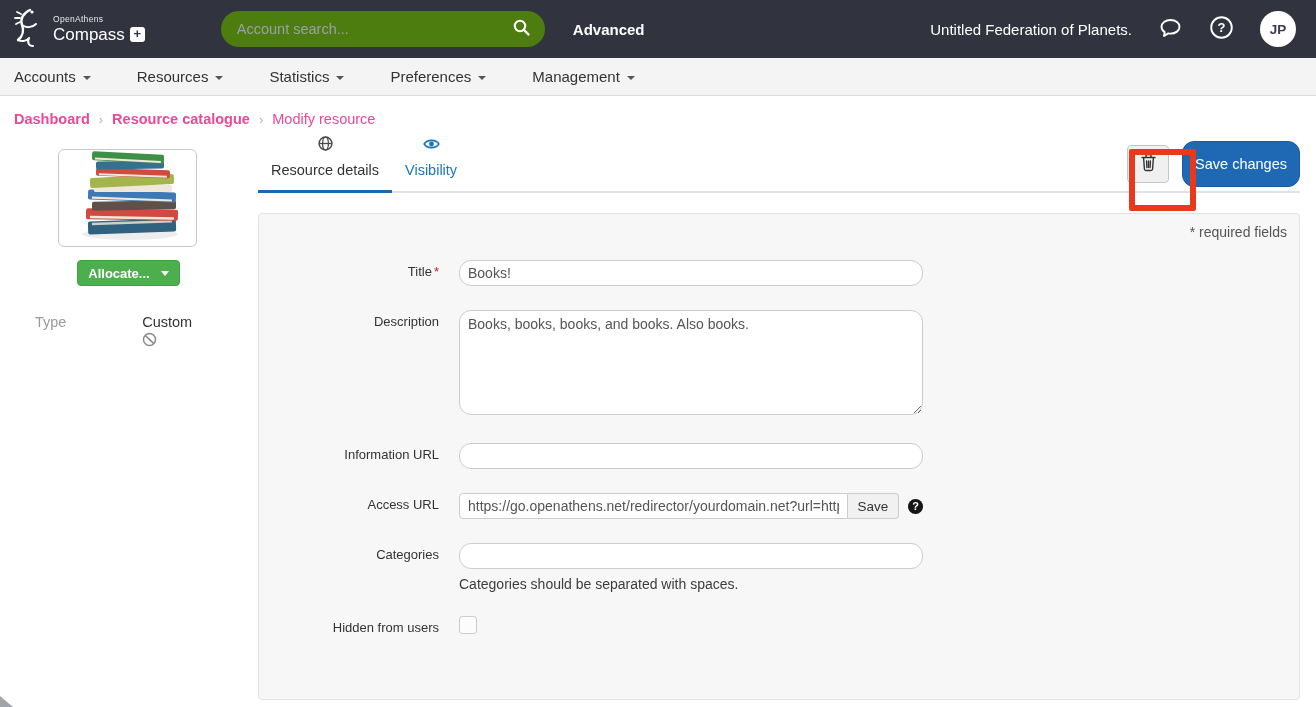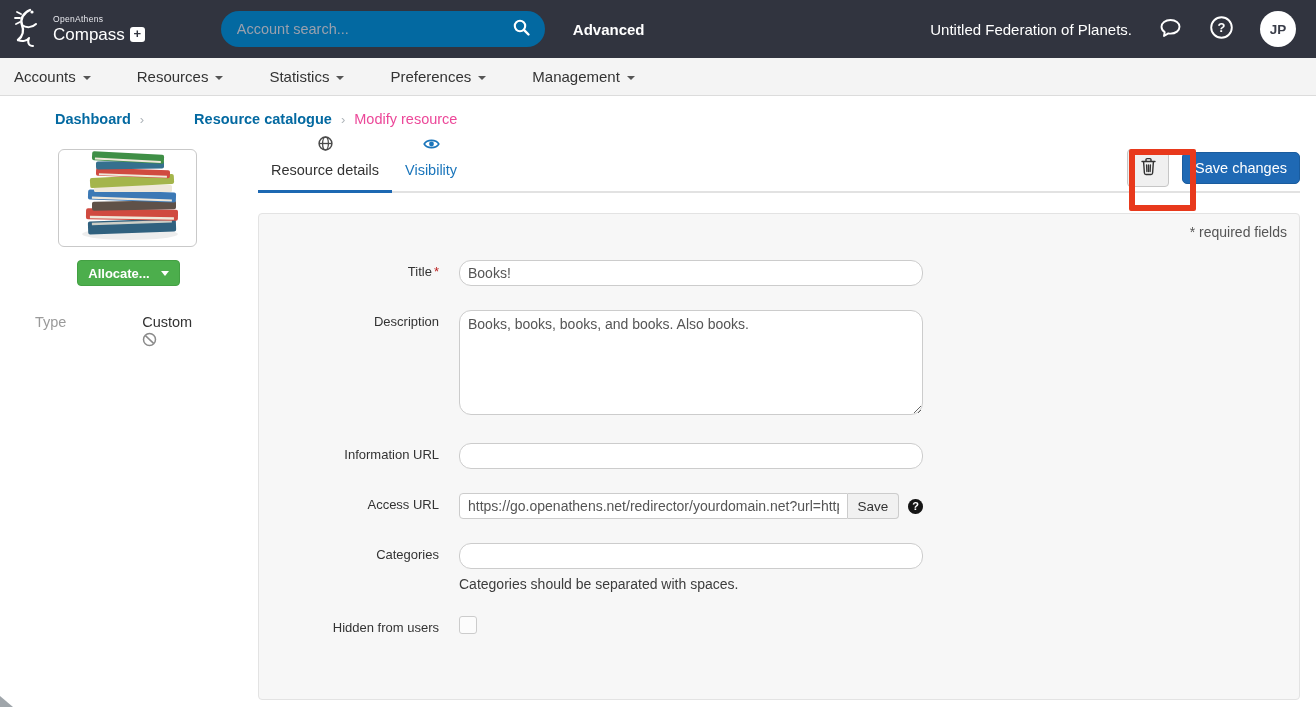--- a/index.html
+++ b/index.html
@@ -6,38 +6,38 @@
   body { font-family: "Liberation Sans", sans-serif; background: #fff; }
   .page { position: relative; width: 1316px; height: 707px; background: #fff; overflow: hidden; }
 
   
   .topbar { height: 58px; background: #31343f; display: flex; align-items: center; padding: 0 20px 0 12px; color: #fff; }
   .brand { display: flex; align-items: center; gap: 7px; cursor: pointer; }
   .brand-text { line-height: 1; }
   .brand-top { font-size: 8.5px; color: #e8e9ee; letter-spacing: .3px; margin-bottom: 2px; }
   .brand-bottom { font-size: 17px; color: #fff; display: flex; align-items: center; gap: 5px; font-weight: 400; }
   .plus-badge { width: 15px; height: 15px; background: #fff; border-radius: 3px; color: #31343f; font-weight: 700; font-size: 13px; line-height: 14px; text-align: center; display: inline-block; }
-  .search-pill { margin-left: 76px; width: 324px; height: 36px; background: #0369a1; border-radius: 18px; display: flex; align-items: center; padding: 0 12px 0 16px; }
+  .search-pill { margin-left: 76px; width: 324px; height: 36px; background: #4d7c0f; border-radius: 18px; display: flex; align-items: center; padding: 0 12px 0 16px; }
   .search-pill input { flex: 1; background: transparent; border: none; outline: none; color: #d7dae2; font-size: 14.5px; font-family: "Liberation Sans", sans-serif; }
   .search-pill input::placeholder { color: #9aa0ad; }
   .search-btn { background: transparent; border: none; cursor: pointer; display: flex; align-items: center; padding: 2px; }
   .advanced { margin-left: 28px; font-size: 15px; font-weight: 700; color: #fff; cursor: pointer; }
   .top-right { margin-left: auto; display: flex; align-items: center; gap: 26px; }
   .org-name { font-size: 15px; color: #fff; }
   .icon-btn { background: transparent; border: none; cursor: pointer; display: flex; align-items: center; }
   .avatar { width: 36px; height: 36px; border-radius: 50%; background: #fff; color: #3a3d49; font-size: 13.5px; font-weight: 700; display: flex; align-items: center; justify-content: center; cursor: pointer; }
 
   
   .menubar { height: 38px; background: #f4f4f4; border-bottom: 1px solid #dcdcdc; display: flex; align-items: center; padding: 0 14px; gap: 46px; }
   .menu-item { display: flex; align-items: center; gap: 7px; font-size: 15px; color: #333; cursor: pointer; }
   .caret-down { width: 0; height: 0; border-left: 4px solid transparent; border-right: 4px solid transparent; border-top: 4px solid #555; display: inline-block; margin-top: 2px; }
 
   
   .breadcrumb { padding: 15px 14px 14px; display: flex; align-items: center; gap: 9px; font-size: 14.5px; }
-  .crumb-link { color: #0369a1; text-decoration: none; cursor: pointer; font-weight: 600; margin-left: 41px; }
+  .crumb-link { color: #ec4899; text-decoration: none; cursor: pointer; font-weight: 600; }
   .crumb-sep { color: #aeb4b9; font-size: 13px; }
   .crumb-current { color: #ec4899; }
 
   
   .content { display: flex; padding: 0 16px 0 14px; }
   .left-col { width: 244px; flex: none; }
   .thumb-box { width: 139px; height: 98px; margin: 8px 0 0 44px; background: #fff; border: 1px solid #c9c9c9; border-radius: 6px; display: flex; align-items: center; justify-content: center; overflow: hidden; }
   .allocate-btn { margin: 13px 0 0 63px; width: 103px; height: 26px; background: #4cae4c; border: 1px solid #43a043; border-radius: 4px; color: #fff; font-size: 13px; font-weight: 700; font-family: "Liberation Sans", sans-serif; display: flex; align-items: center; justify-content: center; gap: 11px; cursor: pointer; }
   .caret-down-white { width: 0; height: 0; border-left: 4.5px solid transparent; border-right: 4.5px solid transparent; border-top: 5px solid #fff; display: inline-block; }
   .type-block { margin: 28px 0 0 21px; display: grid; grid-template-columns: auto auto; column-gap: 10px; row-gap: 2px; font-size: 14.5px; }
@@ -46,21 +46,21 @@
   .type-icon-cell { grid-column: 2; }
 
   
   .main-col { flex: 1; position: relative; }
   .tab-row { display: flex; align-items: flex-end; height: 52px; border-bottom: 2px solid #e2e2e2; position: relative; }
   .tab { display: flex; align-items: center; gap: 8px; padding: 0 13px 13px; font-size: 14.5px; cursor: pointer; background: transparent; border: none; font-family: "Liberation Sans", sans-serif; flex-direction: column; }
   .tab.active { color: #333; border-bottom: 3px solid #1d68b2; margin-bottom: -2px; padding-bottom: 12px; }
   .tab.inactive { color: #1a75bb; }
   .tab-actions { position: absolute; right: 0; bottom: 4px; display: flex; align-items: center; gap: 13px; }
   .trash-btn { width: 42px; height: 38px; background: #f0f0f0; border: 1px solid #c6c6c6; border-radius: 4px; display: flex; align-items: center; justify-content: center; cursor: pointer; }
-  .save-btn { height: 32px; padding: 0 12px; background: #1f69b4; border: 1px solid #1a5c9e; border-radius: 5px; color: #fff; font-size: 14.5px; font-family: "Liberation Sans", sans-serif; cursor: pointer; }
+  .save-btn { height: 46px; padding: 0 12px; background: #1f69b4; border: 1px solid #1a5c9e; border-radius: 12px; color: #fff; font-size: 14.5px; font-family: "Liberation Sans", sans-serif; cursor: pointer; }
 
   .annotation-rect { position: absolute; left: 1129px; top: 149px; width: 67px; height: 62px; border: 6px solid #e8391c; border-radius: 2px; pointer-events: none; z-index: 50; }
 
   
   .panel { margin-top: 20px; background: #f7f7f7; border: 1px solid #e3e3e3; border-radius: 4px; padding: 10px 12px 40px; }
   .required-note { text-align: right; font-size: 14px; color: #555; }
   .form { margin-top: 20px; }
   .frow { display: flex; margin-bottom: 24px; }
   .flabel { flex: 0 0 188px; text-align: right; padding-right: 20px; font-size: 13px; color: #333; padding-top: 4px; }
   .req-star { color: #b22; margin-left: 2px; }

